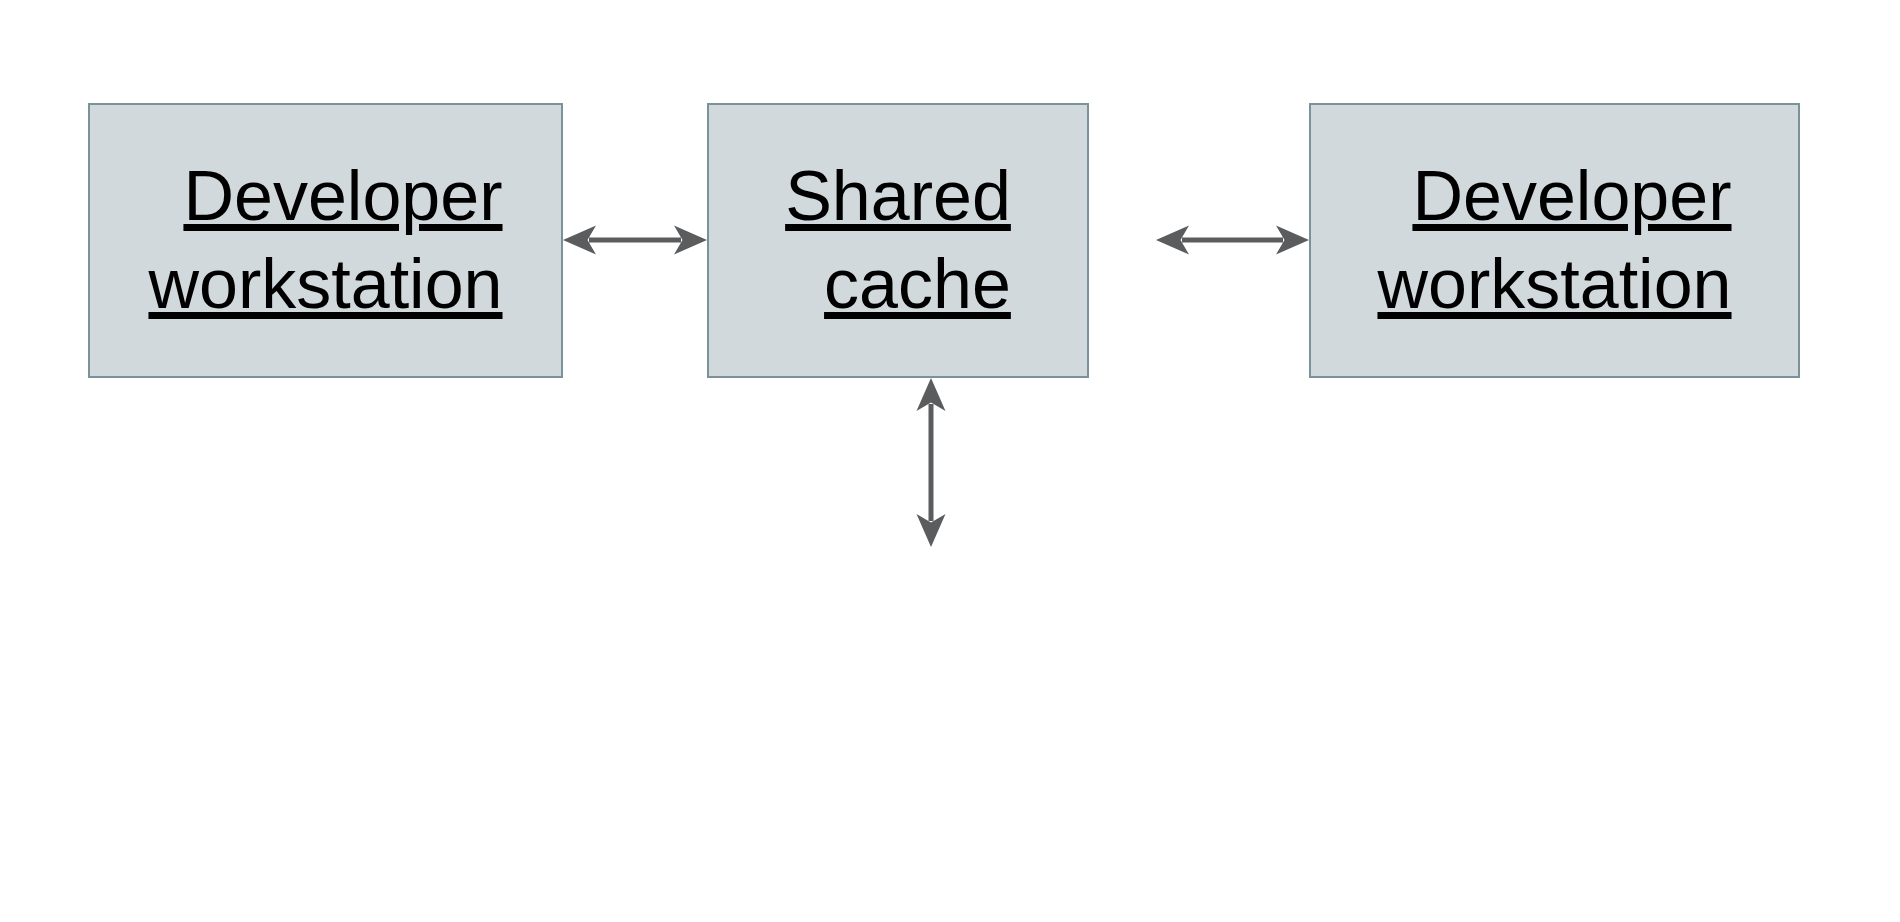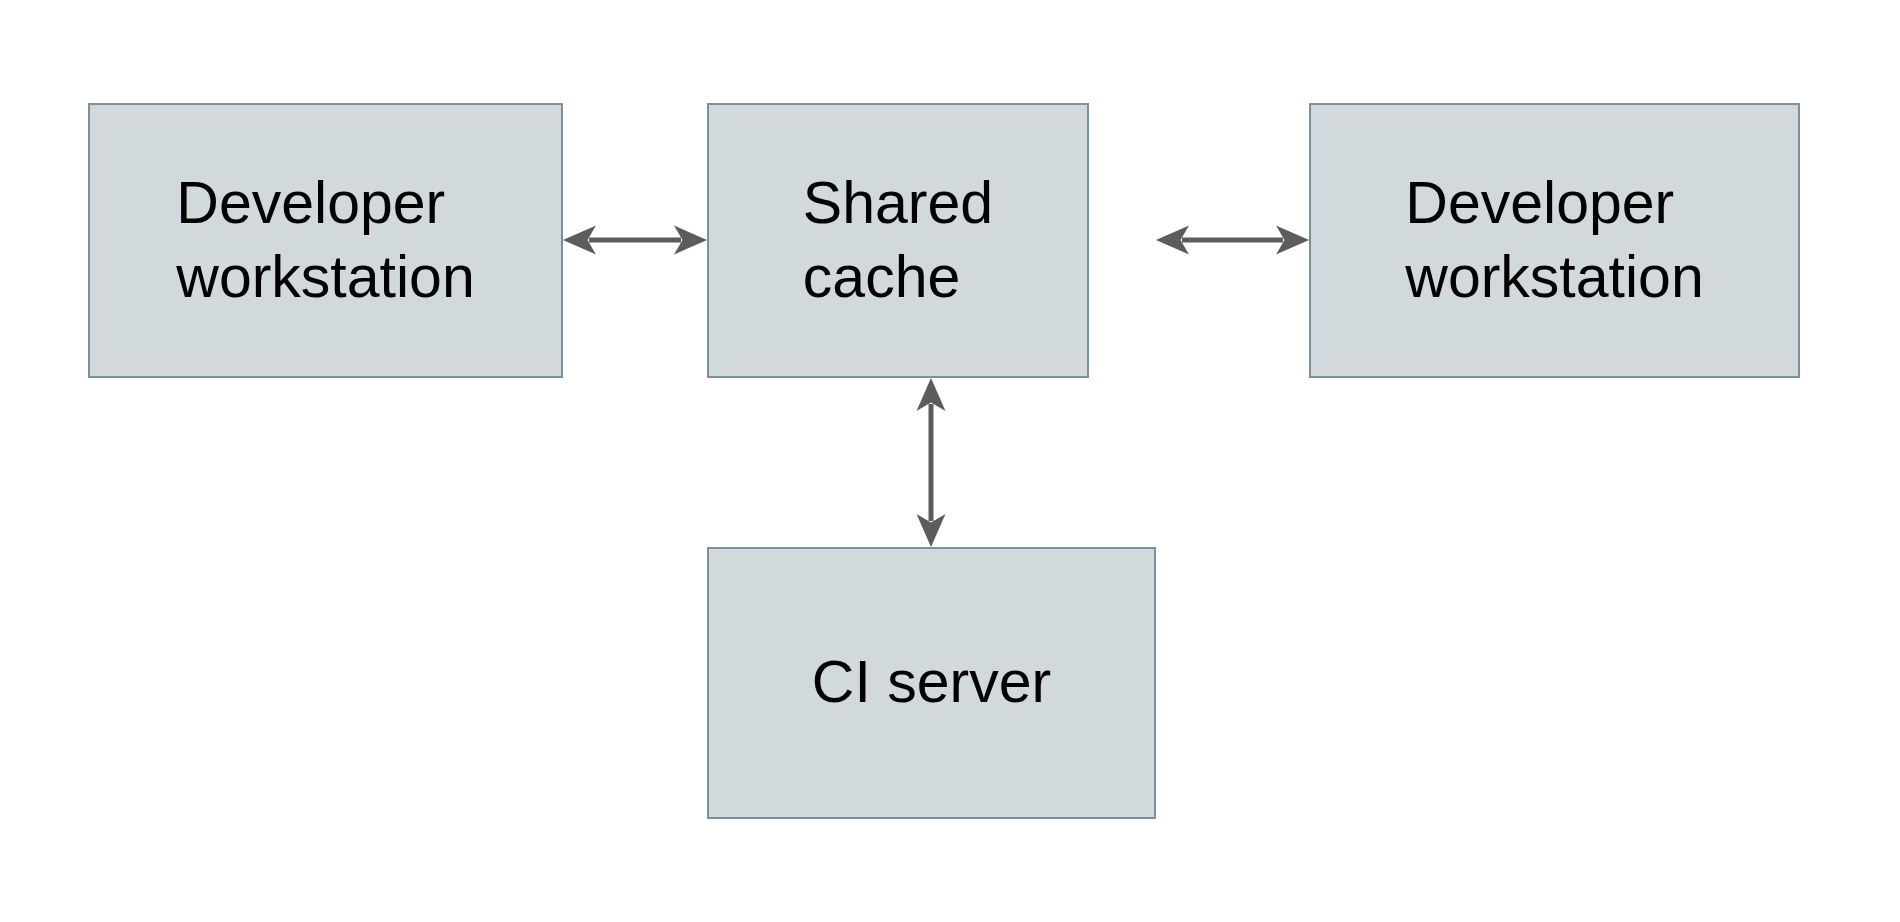--- a/index.html
+++ b/index.html
@@ -24,25 +24,26 @@
   .node {
     position: absolute;
     background: var(--color-node-fill, #d1d9dc);
     border: 2px solid var(--color-node-border, #7b929c);
     display: flex;
     align-items: center;
     justify-content: center;
   }
   .node-label {
     color: var(--color-text, #000);
-    font-size: 59px;
+    font-size: 70px;
     line-height: 1.25;
-    text-align: left;
+    text-align: right;
     white-space: pre-line;
     letter-spacing: 0px;
+    text-decoration: underline;
   }
   .node-left   { left: 88px;   top: 103px; width: 475px; height: 275px; }
   .node-center { left: 707px;  top: 103px; width: 382px; height: 275px; }
   .node-right  { left: 1309px; top: 103px; width: 491px; height: 275px; }
   .node-ci     { left: 707px;  top: 547px; width: 449px; height: 272px; }
 
   .arrow { position: absolute; display: block; }
   .arrow-h1 { left: 563px;  top: 222px; width: 144px; height: 36px; }
   .arrow-h2 { left: 1156px; top: 222px; width: 153px; height: 36px; }
   .arrow-v1 { left: 913px;  top: 378px; width: 36px;  height: 169px; }
@@ -66,23 +67,20 @@
   <div class="node node-center">
     <span class="node-label">Shared
 cache</span>
   </div>
 
   <div class="node node-right">
     <span class="node-label">Developer
 workstation</span>
   </div>
 
-  <div class="node node-ci">
-    <span class="node-label">CI server</span>
-  </div>
 
   <svg class="arrow arrow-h1" viewBox="0 0 144 36" xmlns="http://www.w3.org/2000/svg" aria-hidden="true">
     <line class="arrow-shaft" x1="26" y1="18" x2="118" y2="18"></line>
     <path class="arrow-head" d="M0,18 L33,3.5 L24.5,18 L33,32.5 Z"></path>
     <path class="arrow-head" d="M144,18 L111,3.5 L119.5,18 L111,32.5 Z"></path>
   </svg>
 
   <svg class="arrow arrow-h2" viewBox="0 0 153 36" xmlns="http://www.w3.org/2000/svg" aria-hidden="true">
     <line class="arrow-shaft" x1="26" y1="18" x2="127" y2="18"></line>
     <path class="arrow-head" d="M0,18 L33,3.5 L24.5,18 L33,32.5 Z"></path>

